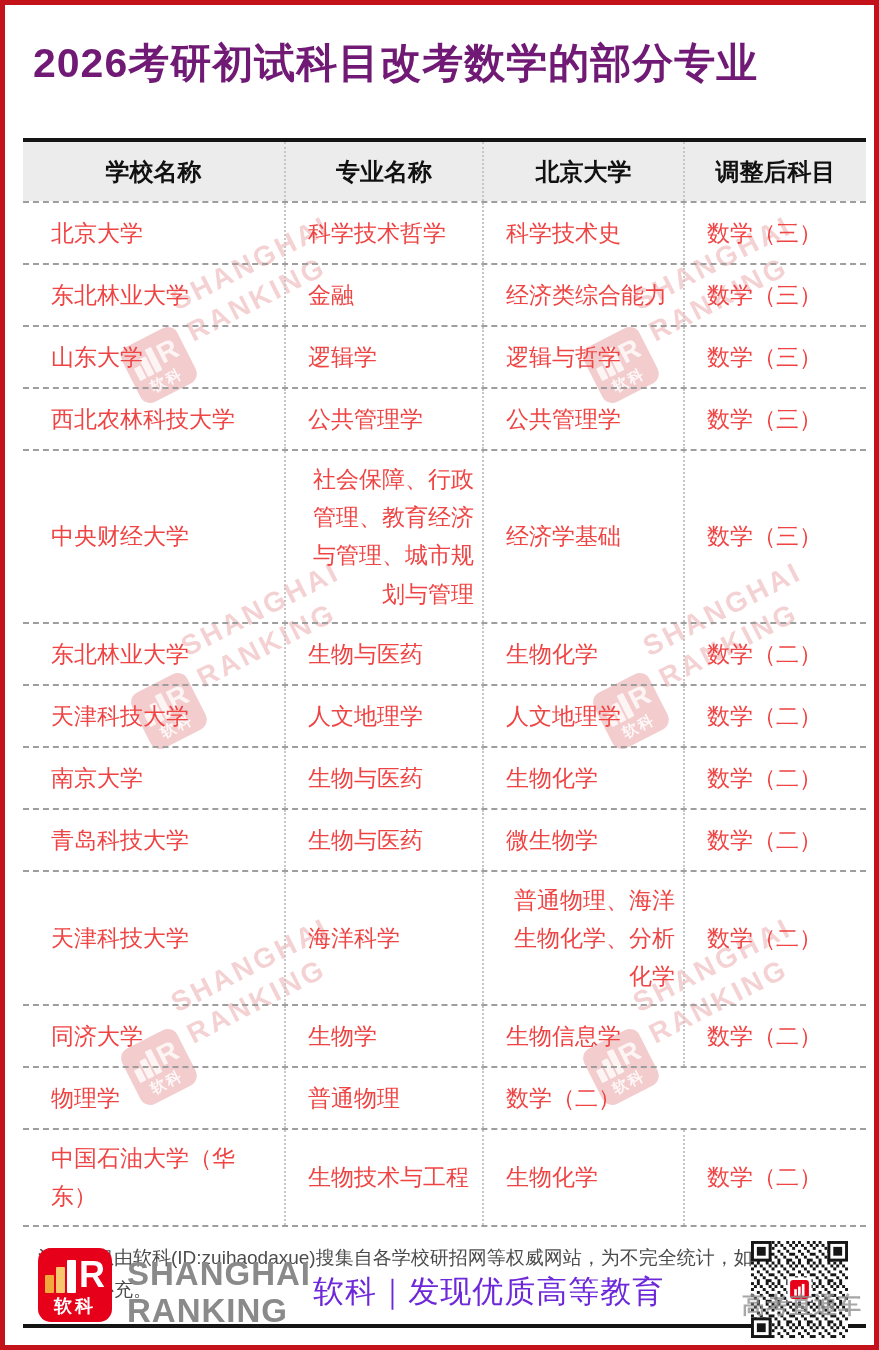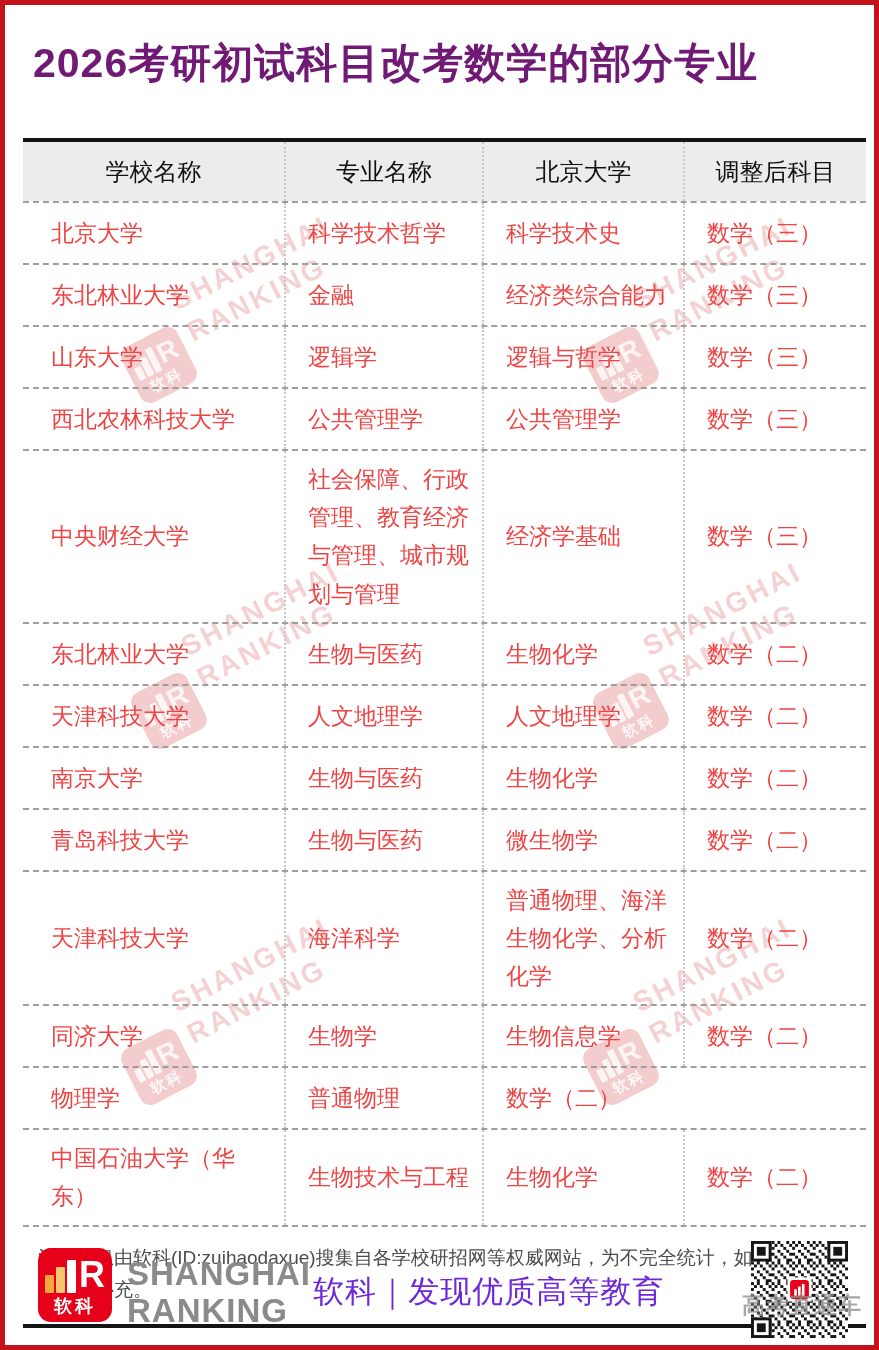--- a/index.html
+++ b/index.html
@@ -34,22 +34,22 @@
   }
   .t-row{display:grid;grid-template-columns:261px 198px 201px 183px;min-height:60px;}
   .t-row + .t-row{border-top:2px dashed #9e9e9e;}
   .t-head{background:#ececec;min-height:59px;}
   .t-cell{
     display:flex;align-items:center;box-sizing:border-box;
     font-size:23px;color:#ef4444;line-height:1.66;
     padding:9px 8px 9px 22px;
   }
   .t-cell:first-child{padding-left:28px;}
-  .t-cell + .t-cell{border-left:2px dotted #c6c6c6;}
-  .t-head .t-cell{justify-content:center;font-weight:400;font-size:24px;color:#111;padding:0;}
+  .t-cell + .t-cell{border-left:2px dotted #c6c6c6;text-align:right;}
+  .t-head .t-cell{justify-content:center;font-weight:700;font-size:24px;color:#111;padding:0;}
   .t-note{
     border-top:2px dashed #9e9e9e;min-height:76px;box-sizing:border-box;
     padding:15px 12px 18px 53px;text-indent:-38px;
     font-size:19px;color:#4c4c4c;line-height:1.7;
   }
   
   .f-logo{
     position:absolute;left:33px;top:1243px;width:74px;height:74px;box-sizing:border-box;
     background:#e60019;border-radius:13px;padding-top:9px;z-index:2;
   }

